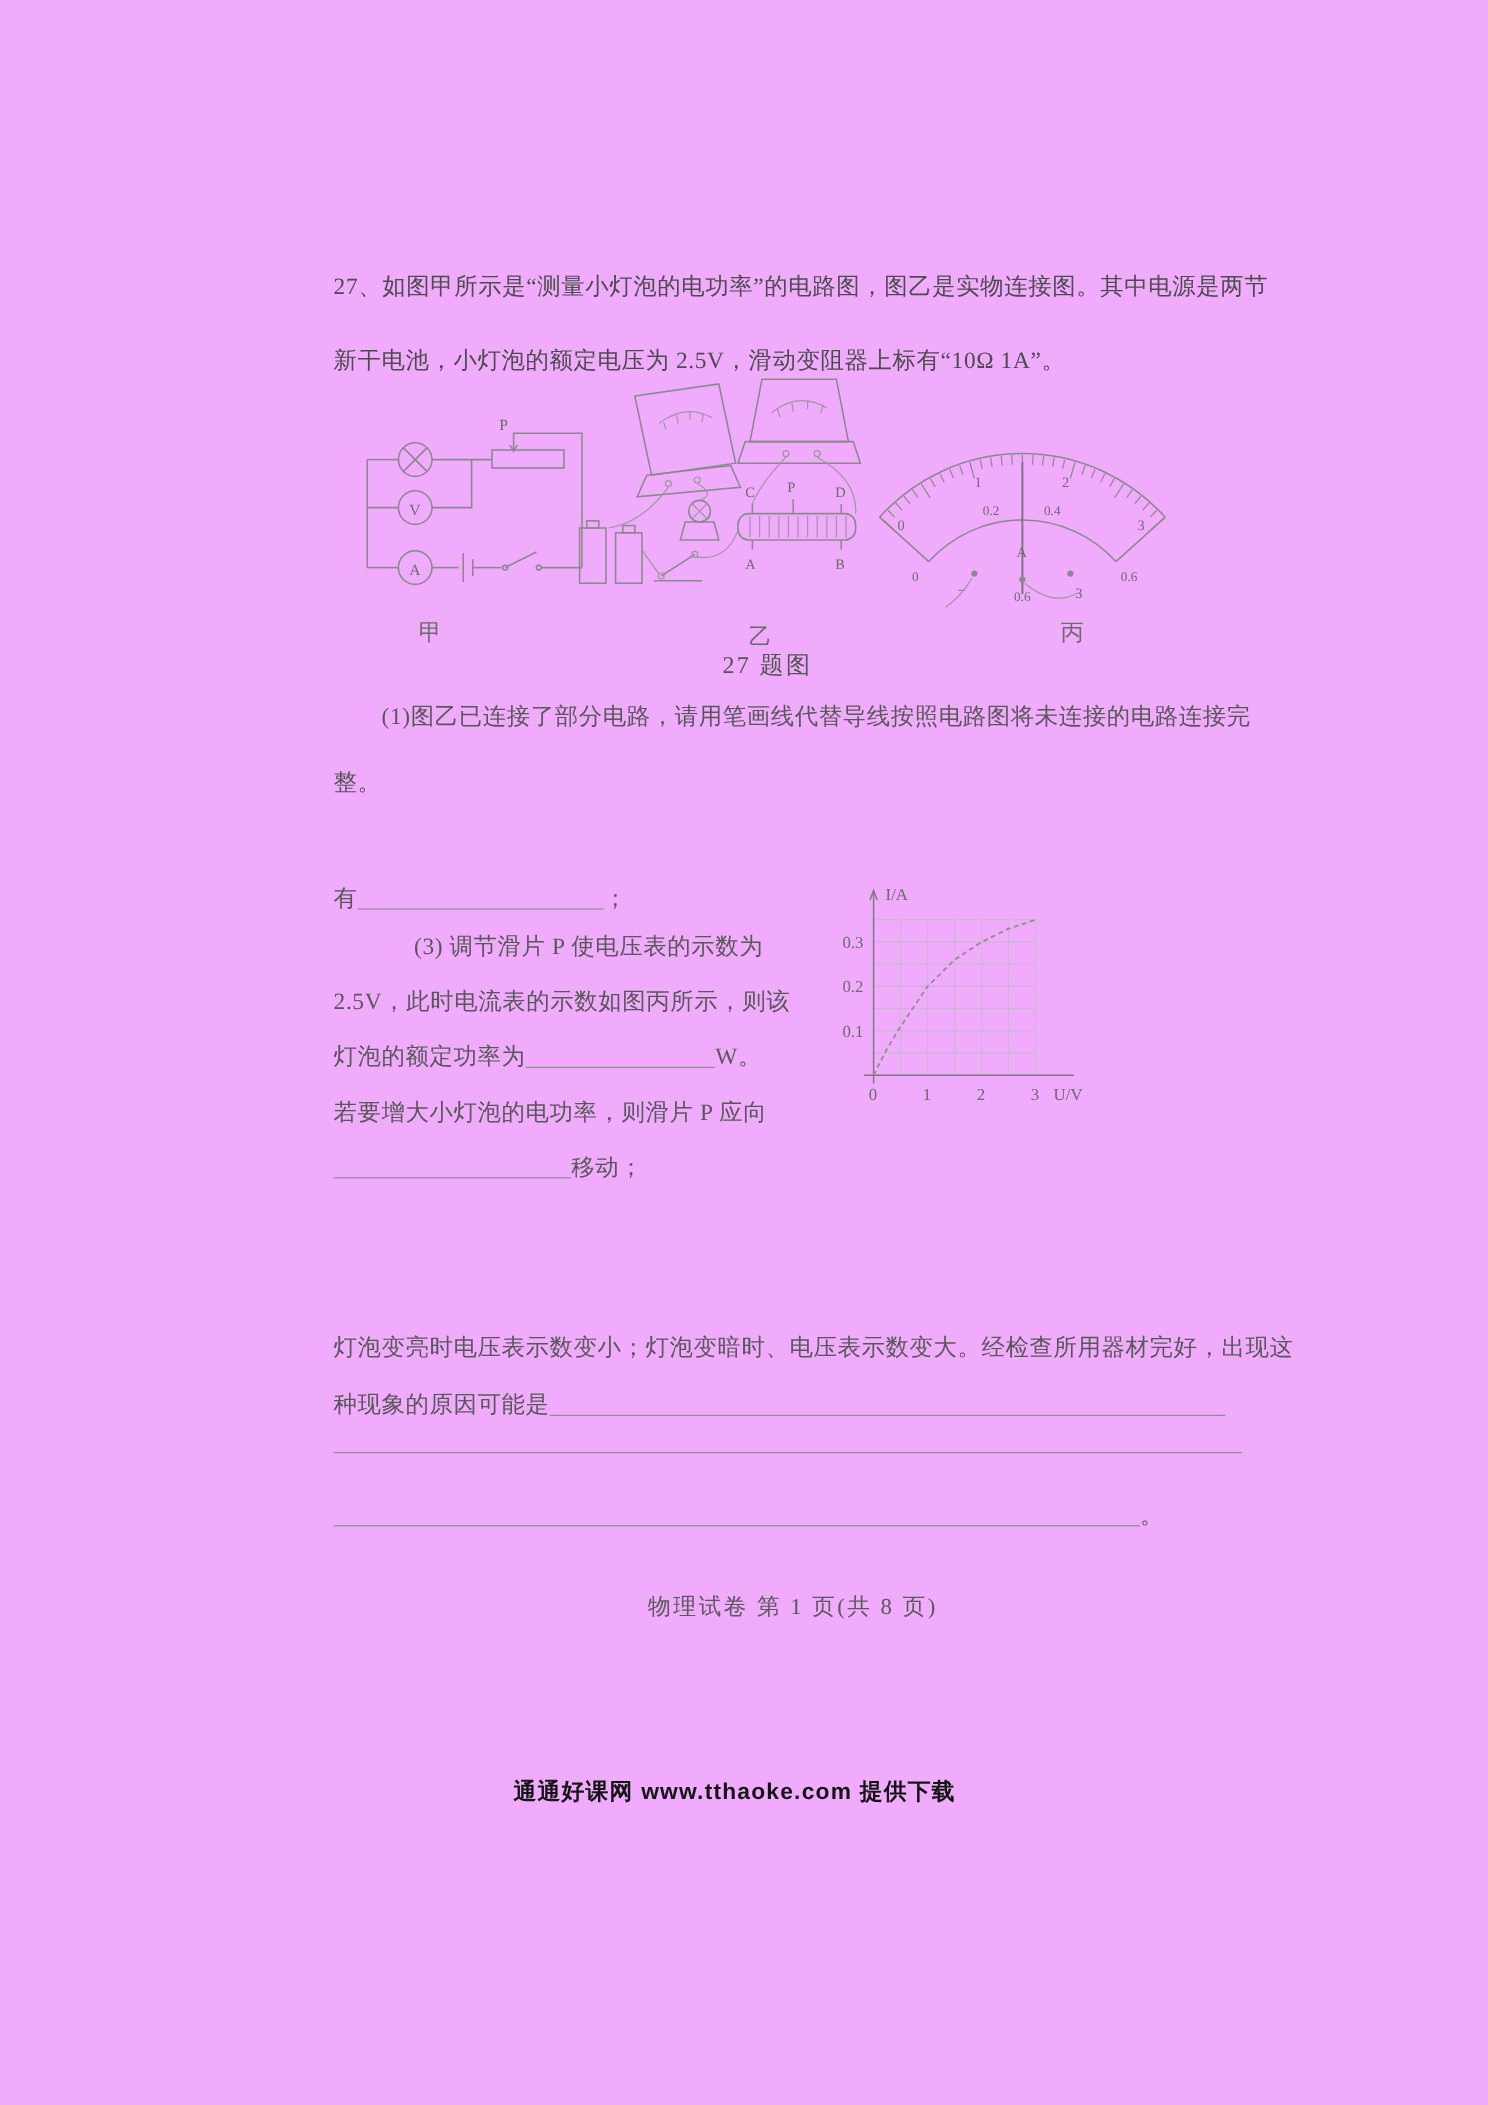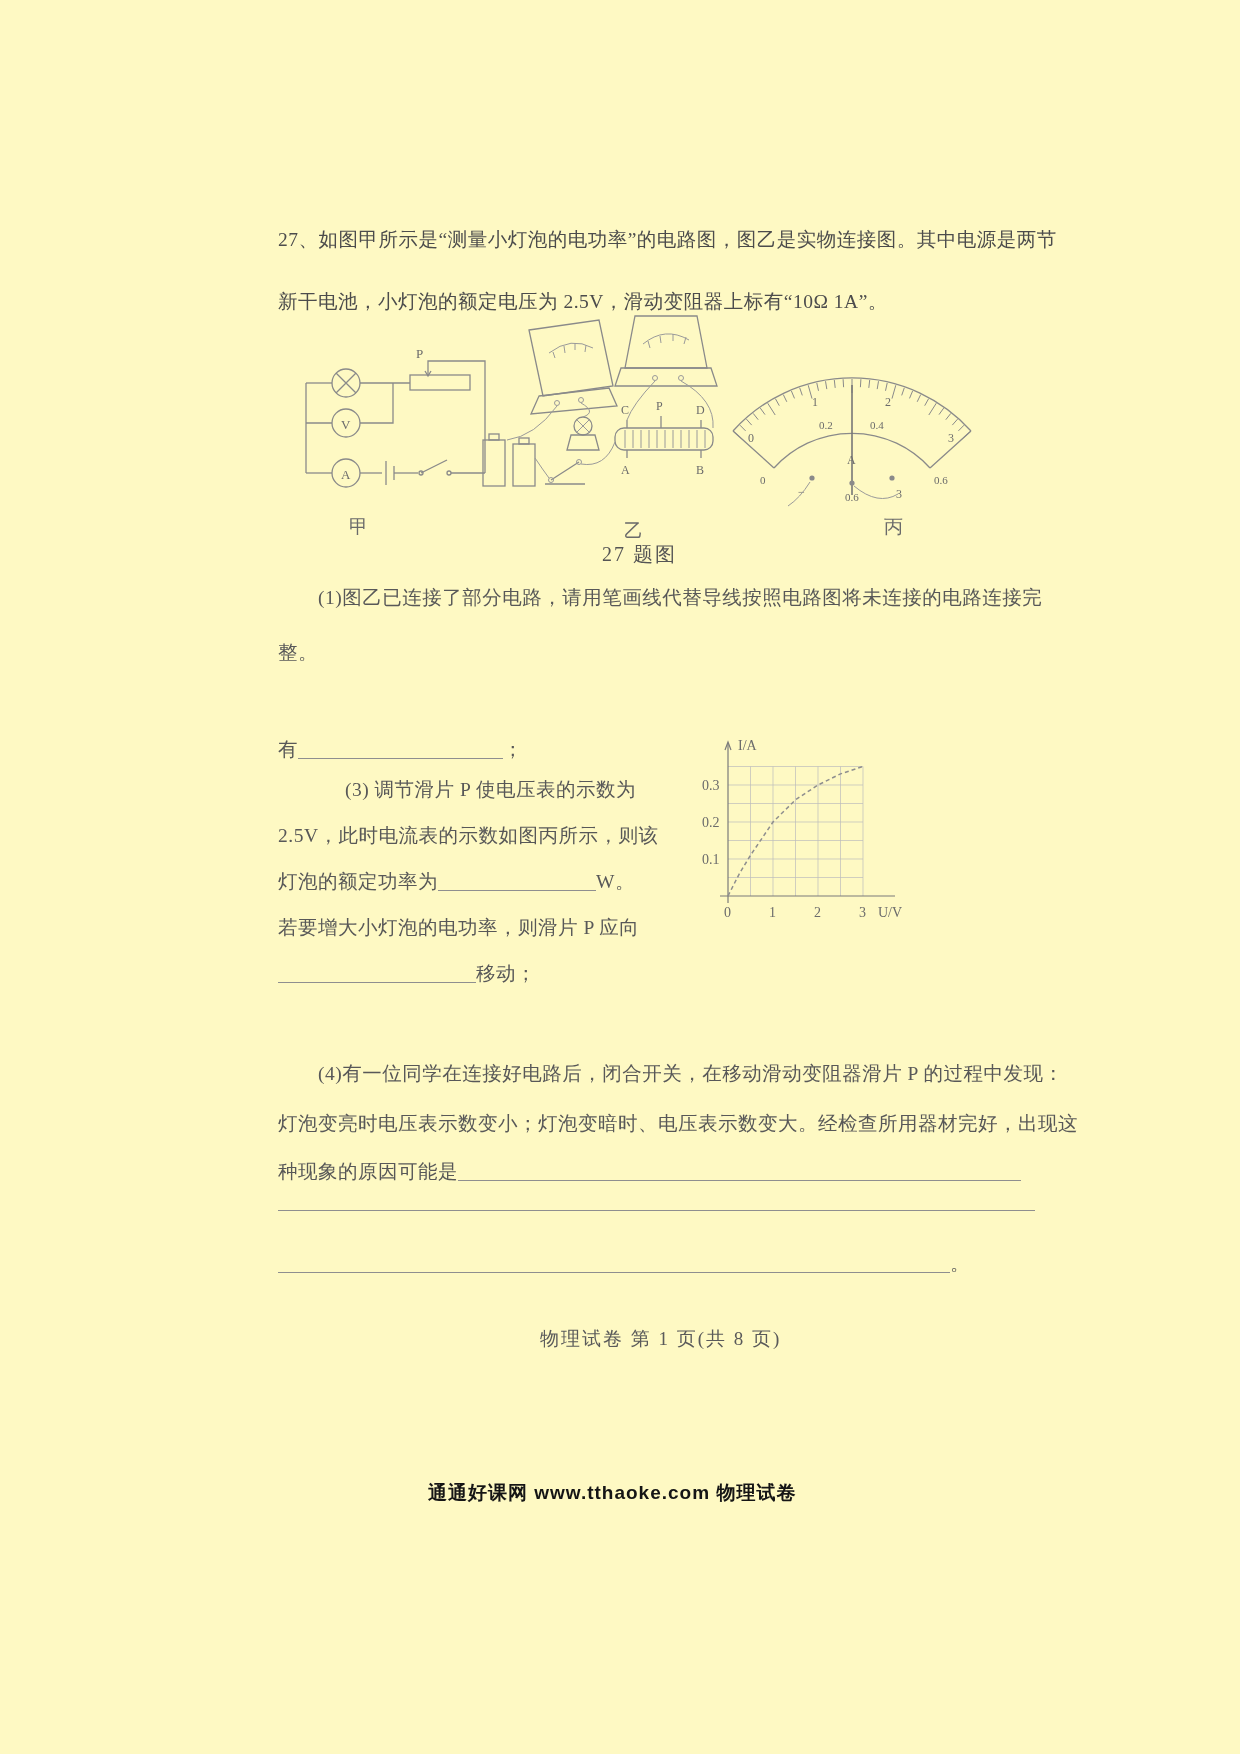--- a/index.html
+++ b/index.html
@@ -1,18 +1,18 @@
 <!DOCTYPE html>
 <html><head>
 <meta charset="utf-8">
 <style>
   html,body{margin:0;padding:0;background:#ffffff;}
   .page{
     position:relative;width:1240px;height:1754px;margin:0 auto;
-    background:#fef9c3;overflow:hidden;
+    background:#f0abfc;overflow:hidden;
     font-family:"Liberation Serif","DejaVu Serif",serif;
     color:#585858;
   }
   .t{position:absolute;white-space:nowrap;font-size:19.5px;letter-spacing:.5px;line-height:1.2;}
   .dark{color:#4c4c4c;}
   .blank{display:inline-block;border-bottom:1.4px solid #8f8f8f;height:17px;vertical-align:-3px;}
   .uline{position:absolute;height:0;border-bottom:1.4px solid #8f8f8f;}
   .figlabel{position:absolute;font-size:19px;color:#6a6a6a;letter-spacing:1px;}
   .caption{position:absolute;font-size:20px;color:#555;letter-spacing:2px;}
   .footer{position:absolute;font-size:19px;color:#5a5a5a;letter-spacing:2px;}
@@ -211,22 +211,21 @@
     <text x="124" y="189" font-size="14">2</text>
     <text x="169" y="189" font-size="14">3</text>
   </svg>
 
   <div class="t" style="left:318px;top:778px;margin-left:27px;">(3) 调节滑片 P 使电压表的示数为</div>
   <div class="t" style="left:278px;top:824px;">2.5V，此时电流表的示数如图丙所示，则该</div>
   <div class="t" style="left:278px;top:870px;"><span>灯泡的额定功率为</span><span class="blank" style="width:158px;"></span><span>W。</span></div>
   <div class="t" style="left:278px;top:916px;">若要增大小灯泡的电功率，则滑片 P 应向</div>
   <div class="t" style="left:278px;top:962px;"><span class="blank" style="width:198px;"></span><span>移动；</span></div>
 
-  <div class="t" style="left:318px;top:1062px;">(4)有一位同学在连接好电路后，闭合开关，在移动滑动变阻器滑片 P 的过程中发现：</div>
   <div class="t" style="left:278px;top:1112px;">灯泡变亮时电压表示数变小；灯泡变暗时、电压表示数变大。经检查所用器材完好，出现这</div>
   <div class="t" style="left:278px;top:1160px;"><span>种现象的原因可能是</span><span class="blank" style="width:563px;"></span></div>
   <div class="uline" style="left:278px;top:1210px;width:757px;"></div>
   <div class="t" style="left:278px;top:1252px;"><span class="blank" style="width:672px;"></span><span>。</span></div>
 
   <div class="footer" style="left:540px;top:1326px;">物理试卷  第 1 页(共 8 页)</div>
-  <div class="watermark" style="left:428px;top:1480px;">通通好课网  www.tthaoke.com  物理试卷</div>
+  <div class="watermark" style="left:428px;top:1480px;">通通好课网  www.tthaoke.com  提供下载</div>
 
 </div>
 
 </body></html>

